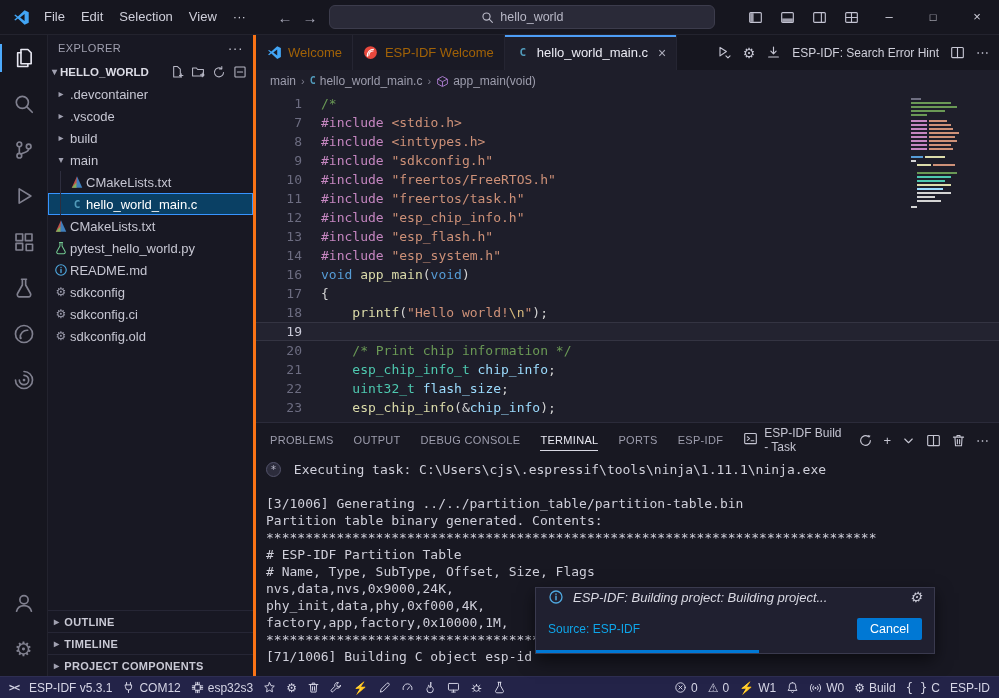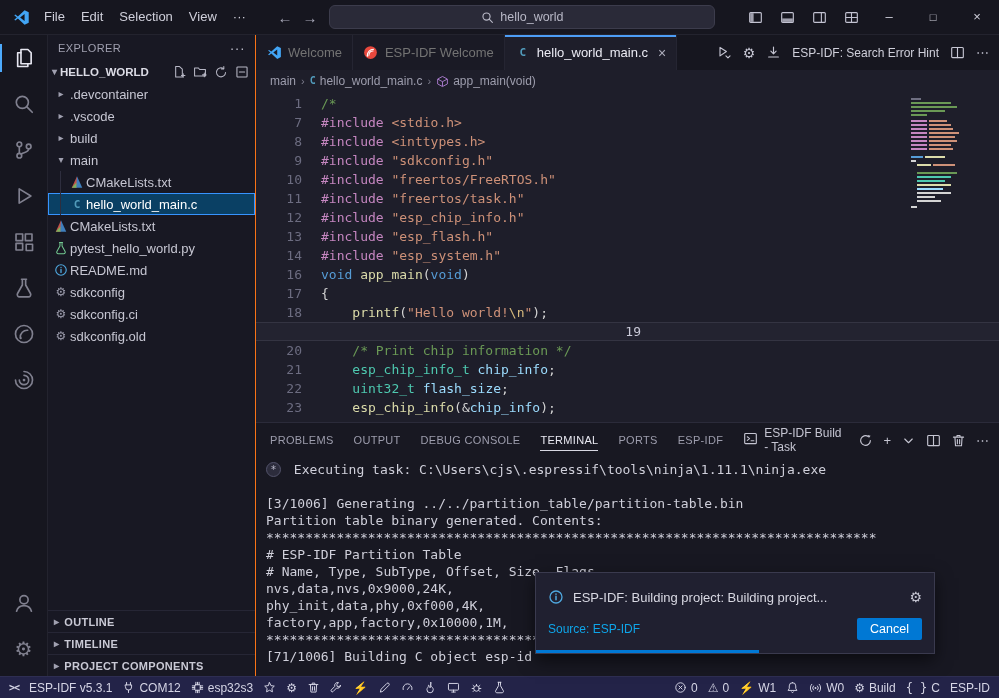--- a/index.html
+++ b/index.html
@@ -36,21 +36,21 @@
   
   .activitybar{width:48px;flex:none;background:#16161f;display:flex;flex-direction:column;border-right:1px solid #23232e;}
   .ab-item{height:46px;display:flex;align-items:center;justify-content:center;color:#80808f;position:relative;}
   .ab-item .icon svg{width:22px;height:22px;}
   .ab-item .gear-glyph{font-size:20px;}
   .ab-item.active{color:#e6e6f0;}
   .ab-item.active::before{content:"";position:absolute;left:0;top:9px;bottom:9px;width:2px;background:#4daafc;}
   .ab-bottom{margin-top:auto;margin-bottom:4px;}
 
   
-  .sidebar{width:208px;flex:none;background:#181823;border-right:1px solid #f97316;display:flex;flex-direction:column;}
+  .sidebar{width:208px;flex:none;background:#181823;border-right:3px solid #f97316;display:flex;flex-direction:column;}
   .sb-header{height:26px;flex:none;display:flex;align-items:center;padding:0 10px;font-size:11px;
     letter-spacing:.4px;color:#a0a0b0;}
   .sb-more{margin-left:auto;font-size:14px;color:#b8b8c6;}
   .project-row{height:22px;flex:none;display:flex;align-items:center;font-weight:bold;font-size:11.5px;
     color:#dcdce6;padding:0 6px 0 4px;}
   .project-row .chev{margin-right:3px;}
   .sb-actions{margin-left:auto;display:flex;gap:7px;color:#b8b8c6;}
   .sb-actions .icon svg{width:14px;height:14px;}
   .tree{flex:none;overflow:hidden;}
   .tree-row{height:22px;display:flex;align-items:center;font-size:13px;color:#c6c6d2;position:relative;}
@@ -62,21 +62,21 @@
   .guide{position:absolute;left:12px;top:0;bottom:0;width:1px;background:#2e2e3e;}
   .sb-sections{margin-top:auto;}
   .section-row{height:22px;display:flex;align-items:center;padding:0 6px;font-weight:bold;font-size:11px;
     letter-spacing:.3px;color:#c9c9d5;border-top:1px solid #262635;}
   .section-row .chev{margin-right:5px;}
 
   
   .editor-col{flex:1;display:flex;flex-direction:column;min-width:0;background:#1e1e2a;}
   .tabbar{height:35px;flex:none;background:#16161f;display:flex;align-items:stretch;}
   .tabs{display:flex;}
-  .tab{display:flex;align-items:center;gap:6px;padding:0 10px;background:#1a1a25;color:#737373;
+  .tab{display:flex;align-items:center;gap:6px;padding:0 10px;background:#1a1a25;color:#a16207;
     font-size:13px;border-right:1px solid #252532;position:relative;white-space:nowrap;}
   .tab .ticon{width:16px;display:flex;justify-content:center;}
   .tab.active{background:#1e1e2a;color:#ebebf4;}
   .tab.active::before{content:"";position:absolute;top:0;left:0;right:0;height:1.5px;background:#4d9df5;}
   .tab-close{margin-left:4px;font-size:14px;color:#aeaebc;}
   .tab-actions{margin-left:auto;display:flex;align-items:center;gap:11px;padding-right:10px;color:#c7c7d4;font-size:12px;white-space:nowrap;}
   .tab-actions .icon svg{width:15px;height:15px;}
   .tab-actions .gear-glyph{font-size:14px;}
   .hint-label{color:#cfcfda;}
 
@@ -85,21 +85,21 @@
   .bc-item{display:flex;align-items:center;gap:4px;}
   .bc-item .icon svg{width:13px;height:13px;}
   .bc-item .cicon{font-size:10px;}
   .bc-sep{margin:0 5px;color:#7d7d8d;font-size:11px;}
 
   .code-wrap{flex:1;min-height:0;position:relative;overflow:hidden;
     font-family:"DejaVu Sans Mono","Liberation Mono",monospace;font-size:13px;padding-top:2px;}
   .code-line{height:19px;display:flex;align-items:center;white-space:pre;}
   .ln{width:46px;flex:none;text-align:right;color:#6c6c80;}
   .lc{padding-left:19px;}
-  .code-line.current{background:rgba(130,130,170,.05);box-shadow:inset 0 1px 0 #343442,inset 0 -1px 0 #343442;justify-content:center;}
+  .code-line.current{background:rgba(130,130,170,.05);box-shadow:inset 0 1px 0 #343442,inset 0 -1px 0 #343442;}
   .code-line.current .ln{color:#cacad8;}
   .tk-cm{color:#6a9955}.tk-pp{color:#c586c0}.tk-str{color:#ce9178}.tk-kw{color:#569cd6}
   .tk-fn{color:#dcdcaa}.tk-ty{color:#4ec9b0}.tk-vr{color:#9cdcfe}.tk-pl{color:#d4d4d4}.tk-esc{color:#d7ba7d}
   .minimap{position:absolute;top:4px;right:12px;}
 
   
   .panel{height:254px;flex:none;border-top:1px solid #2b2b3a;background:#181822;display:flex;flex-direction:column;}
   .panel-head{height:34px;flex:none;display:flex;align-items:center;padding:0 10px 0 14px;}
   .ptab{font-size:11px;letter-spacing:.3px;color:#9d9dad;margin-right:20px;height:34px;
     display:flex;align-items:center;position:relative;white-space:nowrap;}
@@ -110,21 +110,21 @@
   .task-item{display:flex;align-items:center;gap:6px;}
   .terminal{flex:1;padding:4px 0 0 10px;font-family:"DejaVu Sans Mono","Liberation Mono",monospace;
     font-size:13px;color:#cfcfda;overflow:hidden;}
   .term-line{white-space:pre;height:17px;display:flex;align-items:center;}
   .badge{width:15px;height:15px;border-radius:50%;background:#2c2c3c;border:1px solid #52526a;color:#bcbccd;
     font-size:10px;display:inline-flex;align-items:center;justify-content:center;margin-right:5px;flex:none;}
 
   
   .notification{position:absolute;right:64px;bottom:44px;width:400px;background:#202030;
     border:1px solid #3a3a4e;box-shadow:0 6px 16px rgba(0,0,0,.55);z-index:20;}
-  .notif-main{display:flex;align-items:center;gap:9px;padding:16px 12px 9px;}
+  .notif-main{display:flex;align-items:center;gap:9px;padding:1px 12px 9px;font-style:italic;}
   .notif-main .icon svg{width:16px;height:16px;}
   .notif-msg{flex:1;font-size:13px;color:#d8d8e2;}
   .notif-gear{color:#c5c5d2;font-size:14px;}
   .notif-foot{display:flex;align-items:center;padding:4px 12px 13px;}
   .notif-src{font-size:12px;color:#0ea5e9;flex:1;}
   .btn-cancel{background:#0078d4;color:#fff;font-size:12.5px;padding:4px 13px;border-radius:2px;border:none;
     font-family:"Liberation Sans",sans-serif;margin-left:25px;}
   .notif-progress{position:absolute;left:0;bottom:0;height:3px;width:56%;background:#0078d4;}
 
   

